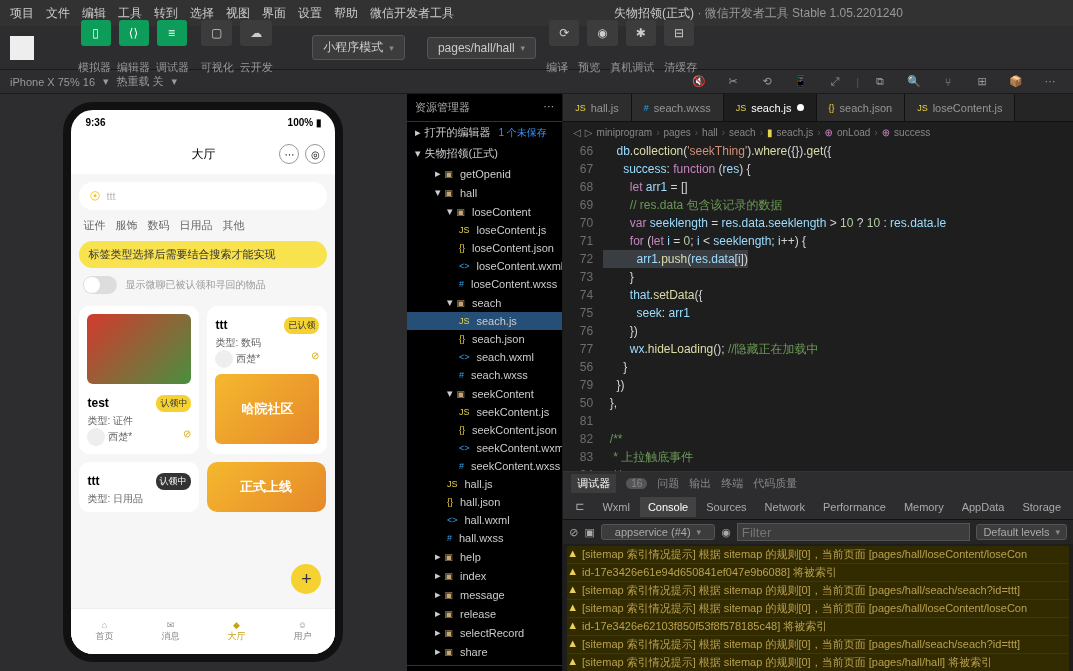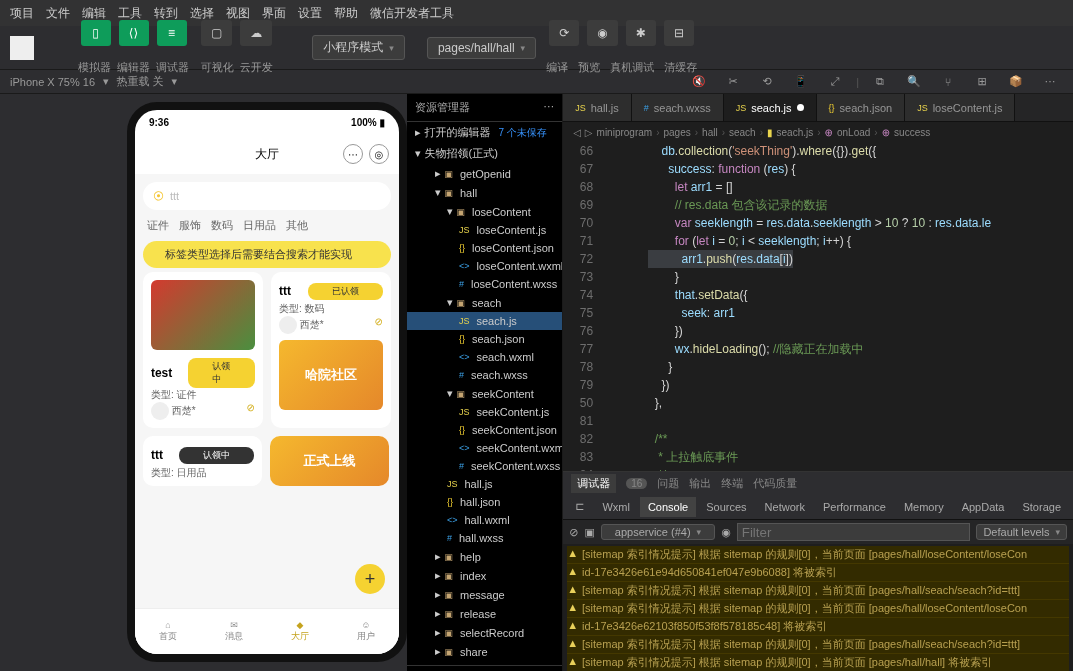--- a/index.html
+++ b/index.html
@@ -13,39 +13,39 @@
 .tbtn { padding:0 10px; height:26px; display:flex; align-items:center; justify-content:center; border-radius:3px; background:#0e9c5a; color:#fff; margin:0 2px; cursor:pointer; min-width:30px;}
 .tbtn.dark { background:#3c3c3c; color:#ccc; }
 .tlabel { font-size:11px; color:#999; text-align:center; margin-top:14px;}
 .tgroup { display:flex; flex-direction:column; align-items:center; }
 .tgroup .row { display:flex; gap:4px; }
 .select { background:#3c3c3c; padding:3px 10px; border-radius:3px; border:1px solid #555; display:flex; align-items:center; gap:6px; }
 .select .caret { font-size:9px; color:#888;}
 .iconbtn { width:26px; height:26px; display:flex; align-items:center; justify-content:center; color:#999; border:1px solid transparent; cursor:pointer; }
 .statusbar { height:24px; background:#2d2d30; display:flex; align-items:center; padding:0 10px; color:#999; font-size:11px; gap:8px; border-bottom:1px solid #1a1a1a;}
 .main { display:flex; height:calc(671px - 26px - 44px - 24px); }
-.simulator { width:430px; background:#2d2d30; display:flex; flex-direction:column; align-items:flex-end; padding:8px 0;}
+.simulator { width:430px; background:#2d2d30; display:flex; flex-direction:column; align-items:center; padding:8px 0;}
 .phone { width:280px; height:560px; background:#fff; border-radius:30px; border:8px solid #111; position:relative; overflow:hidden;}
 .phone-status { height:24px; display:flex; justify-content:space-between; align-items:center; padding:0 14px; font-size:10px; color:#000; font-weight:600;}
 .phone-nav { height:40px; display:flex; align-items:center; justify-content:center; position:relative; color:#000; font-weight:500;}
 .phone-actions { position:absolute; right:10px; display:flex; gap:6px; }
 .phone-actions div { width:20px; height:20px; border:1px solid #999; border-radius:50%; display:flex; align-items:center; justify-content:center; font-size:10px;}
 .phone-body { height:calc(100% - 64px); background:#f6f6f6; padding:8px; overflow:hidden;}
 .search-box { background:#fff; border-radius:16px; height:28px; display:flex; align-items:center; padding:0 10px; color:#bbb; font-size:11px;}
 .search-box span:first-child { color:#f5c633; margin-right:6px;}
 .cats { display:flex; gap:10px; padding:8px 4px; color:#666; font-size:11px;}
-.banner { background:#f8e24d; border-radius:14px; padding:6px 22px; font-size:11px; color:#333;}
+.banner { background:#f8e24d; border-radius:14px; padding:6px 9px; font-size:11px; color:#333;}
 .toggle-row { display:flex; align-items:center; gap:8px; padding:8px 4px; font-size:10px; color:#999;}
 .toggle { width:34px; height:18px; background:#ddd; border-radius:10px; position:relative;}
 .toggle::after { content:""; width:16px; height:16px; background:#fff; border-radius:50%; position:absolute; top:1px; left:1px;}
 .tabs2 { display:flex; gap:16px; padding:6px 2px; font-size:13px; color:#000; font-weight:600;}
 .tabs2 .inactive { color:#888; font-weight:400;}
 .cards { display:flex; gap:8px; padding:4px 0;}
 .card { flex:1; background:#fff; border-radius:10px; padding:8px; font-size:10px; color:#666; position:relative;}
-.card .pill { background:#f5d231; color:#333; font-size:9px; padding:2px 24px; border-radius:8px;}
+.card .pill { background:#f5d231; color:#333; font-size:9px; padding:2px 4px; border-radius:8px;}
 .card .title { color:#000; font-weight:600; font-size:12px; margin:4px 0;}
 .card .avatar2 { width:18px; height:18px; background:#eee; border-radius:50%; display:inline-block; vertical-align:middle;}
 .card .img { width:100%; height:70px; background:linear-gradient(135deg,#d33a2f,#4a8f3f); border-radius:6px;}
 .card .promo { width:100%; height:70px; background:linear-gradient(135deg,#f5b82e,#e5882a); border-radius:6px; display:flex; align-items:center; justify-content:center; color:#fff; font-size:13px; font-weight:700;}
 .fab { position:absolute; right:14px; bottom:60px; width:30px; height:30px; background:#f5d231; border-radius:50%; display:flex; align-items:center; justify-content:center; color:#333; font-size:18px;}
 .tabbar { position:absolute; bottom:0; left:0; right:0; height:46px; background:#fff; display:flex; border-top:1px solid #eee;}
 .tabbar div { flex:1; display:flex; flex-direction:column; align-items:center; justify-content:center; font-size:9px; color:#888;}
 .tabbar .active { color:#c5a31e; }
 .explorer { width:165px; background:#000000; border-right:1px solid #1a1a1a; overflow:hidden;}
 .exp-header { padding:6px 8px; display:flex; justify-content:space-between; color:#aaa; font-size:11px; border-bottom:1px solid #333;}
@@ -56,21 +56,21 @@
 .icon-wxml { color:#3ba0e6;}
 .icon-wxss { color:#3ba0e6;}
 .icon-folder { color:#c5a572;} .indent2 { padding-left:28px;} .indent3 { padding-left:40px;} .indent4 { padding-left:52px;}
 .editor-area { flex:1; display:flex; flex-direction:column; background:#1e1e1e;}
 .editor-tabs { height:28px; display:flex; background:#252526; border-bottom:1px solid #111;}
 .etab { padding:0 12px; display:flex; align-items:center; gap:5px; font-size:11px; color:#969696; background:#2d2d2d; border-right:1px solid #111; cursor:pointer;}
 .etab.active { background:#1e1e1e; color:#fff;}
 .etab .dot { width:7px; height:7px; background:#fff; border-radius:50%;}
 .crumb { height:20px; display:flex; align-items:center; padding:0 10px; font-size:10px; color:#888; gap:4px;}
 .crumb span.sep { color:#555;}
-.code { flex:1; display:flex; font-family:Consolas,monospace; font-size:12px; overflow:hidden;gap:45px;}
+.code { flex:1; display:flex; font-family:Consolas,monospace; font-size:12px; overflow:hidden;}
 .gutter { width:40px; text-align:right; padding-right:10px; color:#6e6e6e; line-height:18px;}
 .codebody { flex:1; line-height:18px; white-space:pre; color:#d4d4d4;}
 .k { color:#c586c0;} .s { color:#ce9178;} .c { color:#6a9955;} .fn { color:#dcdcaa;} .v { color:#9cdcfe;} .n { color:#b5cea8;text-align:right;}
 .hl { background:#3a3d41; display:inline-block; }
 .console-area { height:200px; display:flex; flex-direction:column; border-top:1px solid #333;}
 .ctabs { height:22px; display:flex; gap:10px; padding:0 8px; font-size:11px; color:#888; align-items:center; background:#2d2d30;}
 .ctabs span.active { color:#fff; background:#3c3c3c; padding:2px 6px;}
 .dtabs { height:26px; display:flex; gap:2px; padding:0 4px; font-size:11px; color:#aaa; align-items:center; background:#2d2d30; border-bottom:1px solid #111;}
 .dtabs span { padding:4px 8px; cursor:pointer;}
 .dtabs span.active { background:#424242; color:#fff;}
@@ -91,20 +91,23 @@
       <span>编辑</span>
       <span>工具</span>
       <span>转到</span>
       <span>选择</span>
       <span>视图</span>
       <span>界面</span>
       <span>设置</span>
       <span>帮助</span>
       <span>微信开发者工具</span>
     </div>
+  <div class="title">
+    <span style="color:#ccc">失物招领(正式)</span> · <span>微信开发者工具 Stable 1.05.2201240</span>
+  </div>
 </div>
 
 <div class="toolbar">
   <div class="avatar"></div>
   <div class="tgroup">
     <div class="row">
       <div class="tbtn">▯</div>
       <div class="tbtn">⟨⟩</div>
       <div class="tbtn">≡</div>
     </div>
@@ -191,20 +194,24 @@
           <span>ttt</span>
         </div>
         <div class="cats" id="cats">
             <span>证件</span>
             <span>服饰</span>
             <span>数码</span>
             <span>日用品</span>
             <span>其他</span>
           </div>
         <div class="banner">标签类型选择后需要结合搜索才能实现</div>
+        <div class="toggle-row">
+          <div class="toggle"></div>
+          <span>显示微聊已被认领和寻回的物品</span>
+        </div>
         <div class="cards">
           <div class="card">
             <div class="img"></div>
             <div class="toprow2" style="margin-top:8px;">
                 <span class="title">test</span>
                 <span style="flex:1"></span>
                 <span class="pill">认领中</span>
               </div>
             <div>类型: 证件</div>
             <div><span class="avatar2"></span> <span>西楚*</span> <span style="float:right;color:#d4b020">⊘</span></div>
@@ -258,21 +265,21 @@
         </div>
       </div>
     </div>
   </div>
 
   <div class="explorer">
     <div class="exp-header">
         <span>资源管理器</span>
         <span>⋯</span>
       </div>
-    <div class="exp-item">▸ <span>打开的编辑器</span> <span style="color:#3794ff;font-size:10px;margin-left:4px">7 个未保存</span></div>
+    <div class="exp-item">▸ <span>打开的编辑器</span> <span style="color:#3794ff;font-size:10px;margin-left:4px">1 个未保存</span></div>
     <div class="exp-item">▾ <span>失物招领(正式)</span></div>
     <div id="tree">
         <div class="exp-item indent2">▸ <span class="icon-folder" style="font-size:9px;margin-right:3px;">▣</span>getOpenid</div>
         <div class="exp-item indent2">▾ <span class="icon-folder" style="font-size:9px;margin-right:3px;">▣</span>hall</div>
         <div class="exp-item indent3">▾ <span class="icon-folder" style="font-size:9px;margin-right:3px;">▣</span>loseContent</div>
         <div class="exp-item indent4"><span class="icon-js" style="font-size:9px;margin-right:3px;">JS</span>loseContent.js</div>
         <div class="exp-item indent4"><span class="icon-json" style="font-size:9px;margin-right:3px;">{}</span>loseContent.json</div>
         <div class="exp-item indent4"><span class="icon-wxml" style="font-size:9px;margin-right:3px;">&lt;&gt;</span>loseContent.wxml</div>
         <div class="exp-item indent4"><span class="icon-wxss" style="font-size:9px;margin-right:3px;">#</span>loseContent.wxss</div>
         <div class="exp-item indent3">▾ <span class="icon-folder" style="font-size:9px;margin-right:3px;">▣</span>seach</div>
@@ -350,21 +357,21 @@
           <div>68</div>
           <div>69</div>
           <div>70</div>
           <div>71</div>
           <div>72</div>
           <div>73</div>
           <div>74</div>
           <div>75</div>
           <div>76</div>
           <div>77</div>
-          <div>78</div>
+          <div>56</div>
           <div>79</div>
           <div>50</div>
           <div>81</div>
           <div>82</div>
           <div>83</div>
           <div>84</div>
         </div>
       <div class="codebody" id="codebody">    <span class="v">db</span>.<span class="fn">collection</span>(<span class="s">'seekThing'</span>).<span class="fn">where</span>({}).<span class="fn">get</span>({
       <span class="v">success</span>: <span class="k">function</span> (<span class="v">res</span>) {
         <span class="k">let</span> <span class="v">arr1</span> = []

